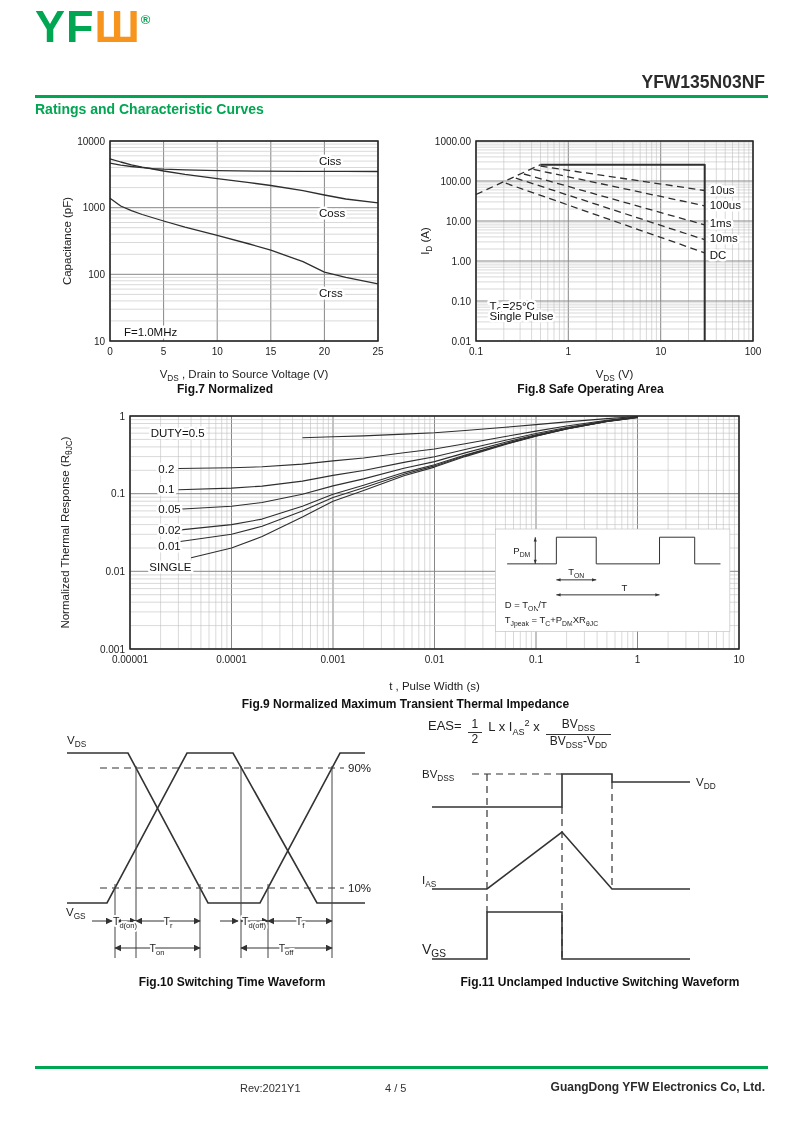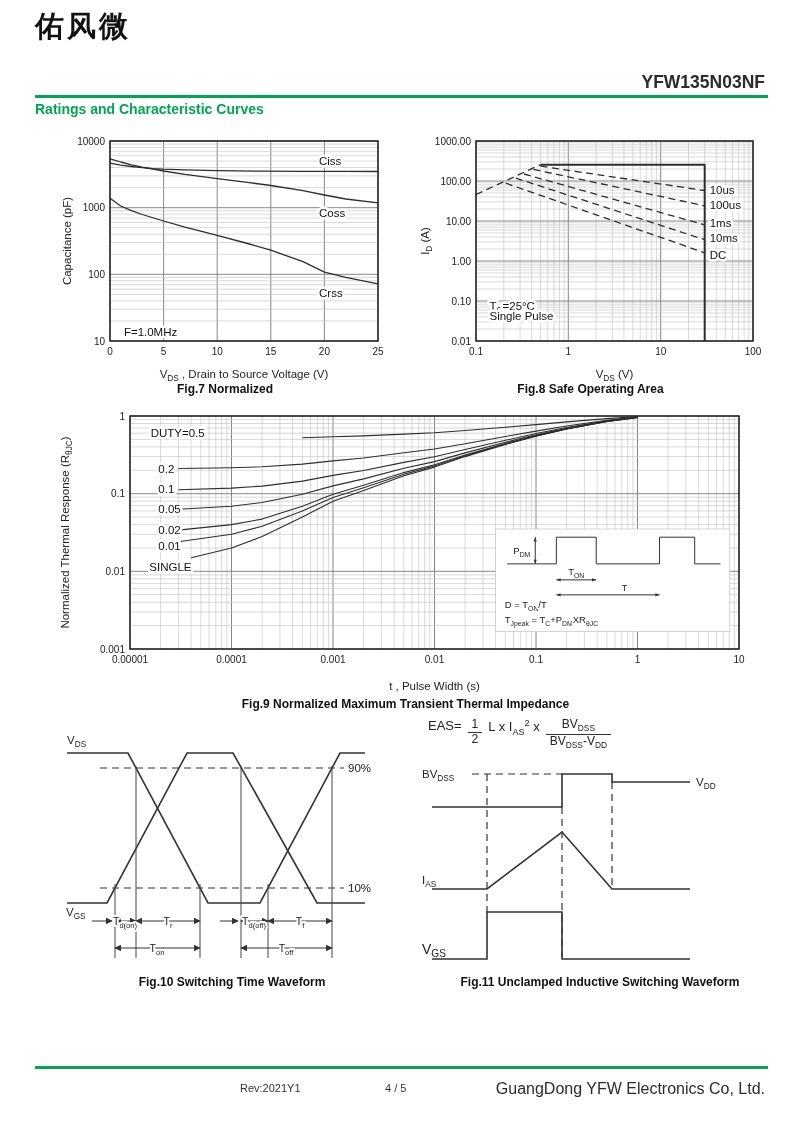--- a/index.html
+++ b/index.html
@@ -41,29 +41,29 @@
   
   .formula{display:flex;gap:6px;font-size:13px;color:#222;}
   .frac{display:inline-flex;flex-direction:column;align-items:center;font-size:12px;line-height:1.15;}
   .frac .top{padding:0 4px;}
   .frac .bot{border-top:1.4px solid #333;padding:0 4px;}
   sub,sup{font-size:70%;}
 
   
   .footer-link{color:var(--link);font-weight:bold;font-size:12px;text-decoration:underline;}
   .footer-txt{font-size:11px;color:#333;}
-  .footer-co{font-size:16px;font-weight:normal;color:#2b2b2b;}
+  .footer-co{font-size:12px;font-weight:bold;color:#2b2b2b;}
 </style>
 </head>
 <body>
 
 <div class="page">
 
   <div class="abs" style="left:35px;top:6px;">
-    <div class="logo-cn">佑风微</div>
+    <div class="logo-row"><span class="logo-yf">YF</span><span class="logo-w">Ш</span><span class="logo-reg">®</span></div>
   </div>
   <div class="abs part-number" style="right:35px;top:72px;">YFW135N03NF</div>
   <div class="abs green-rule" style="left:35px;top:95px;width:733px;"></div>
   <div class="abs section-title" style="left:35px;top:101px;">Ratings and Characteristic Curves</div>
 
   <div class="abs" style="left:60px;top:133px;"><svg width="330" height="250" viewBox="0 0 330 250">
         <g>
           <line x1="50.0" x2="50.0" y1="8" y2="208" stroke="#878787" stroke-width="1"></line>
           <line x1="103.6" x2="103.6" y1="8" y2="208" stroke="#878787" stroke-width="1"></line>
           <line x1="157.2" x2="157.2" y1="8" y2="208" stroke="#878787" stroke-width="1"></line>

